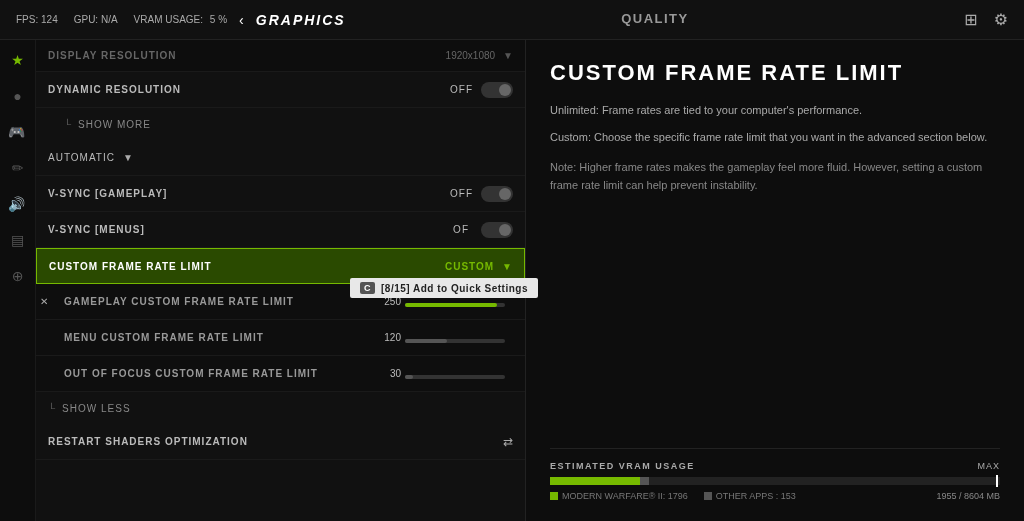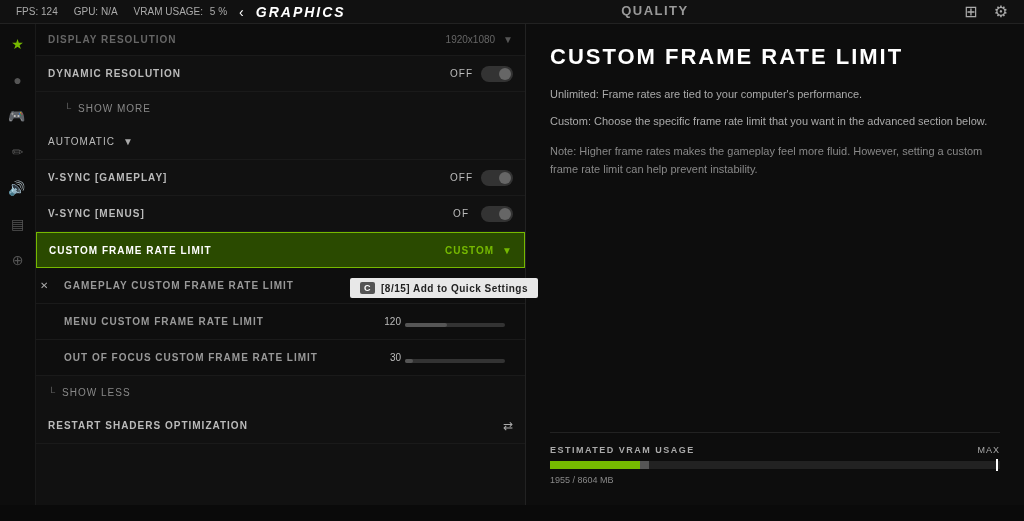--- a/index.html
+++ b/index.html
@@ -10,21 +10,21 @@
       color: #ccc;
       font-family: 'Arial', sans-serif;
       font-size: 11px;
       overflow: hidden;
       position: relative;
     }
 
     
     .top-bar {
       background: #111;
-      height: 24px;
+      height: 40px;
       display: flex;
       align-items: center;
       justify-content: space-between;
       padding: 0 16px;
       border-bottom: 1px solid #222;
     }
     .top-bar-left {
       display: flex;
       align-items: center;
       gap: 12px;
@@ -548,18 +548,28 @@
       <div class="vram-header">
         <span class="vram-label">ESTIMATED VRAM USAGE</span>
         <span class="vram-max">MAX</span>
       </div>
       <div class="vram-bar-track">
         <div class="vram-bar-mw" style="width:20%;"></div>
         <div class="vram-bar-other" style="left:20%;width:2%;"></div>
         <div class="vram-bar-marker"></div>
       </div>
       <div style="display:flex;justify-content:space-between;align-items:center;">
+        <div class="vram-legend">
+          <div class="vram-legend-item">
+            <div class="vram-dot green"></div>
+            <span>MODERN WARFARE® II: 1796</span>
+          </div>
+          <div class="vram-legend-item">
+            <div class="vram-dot gray"></div>
+            <span>OTHER APPS : 153</span>
+          </div>
+        </div>
         <span style="font-size:9px;color:#888;">1955 / 8604 MB</span>
       </div>
     </div>
   </div>
 
 </div>
 
 </body></html>

